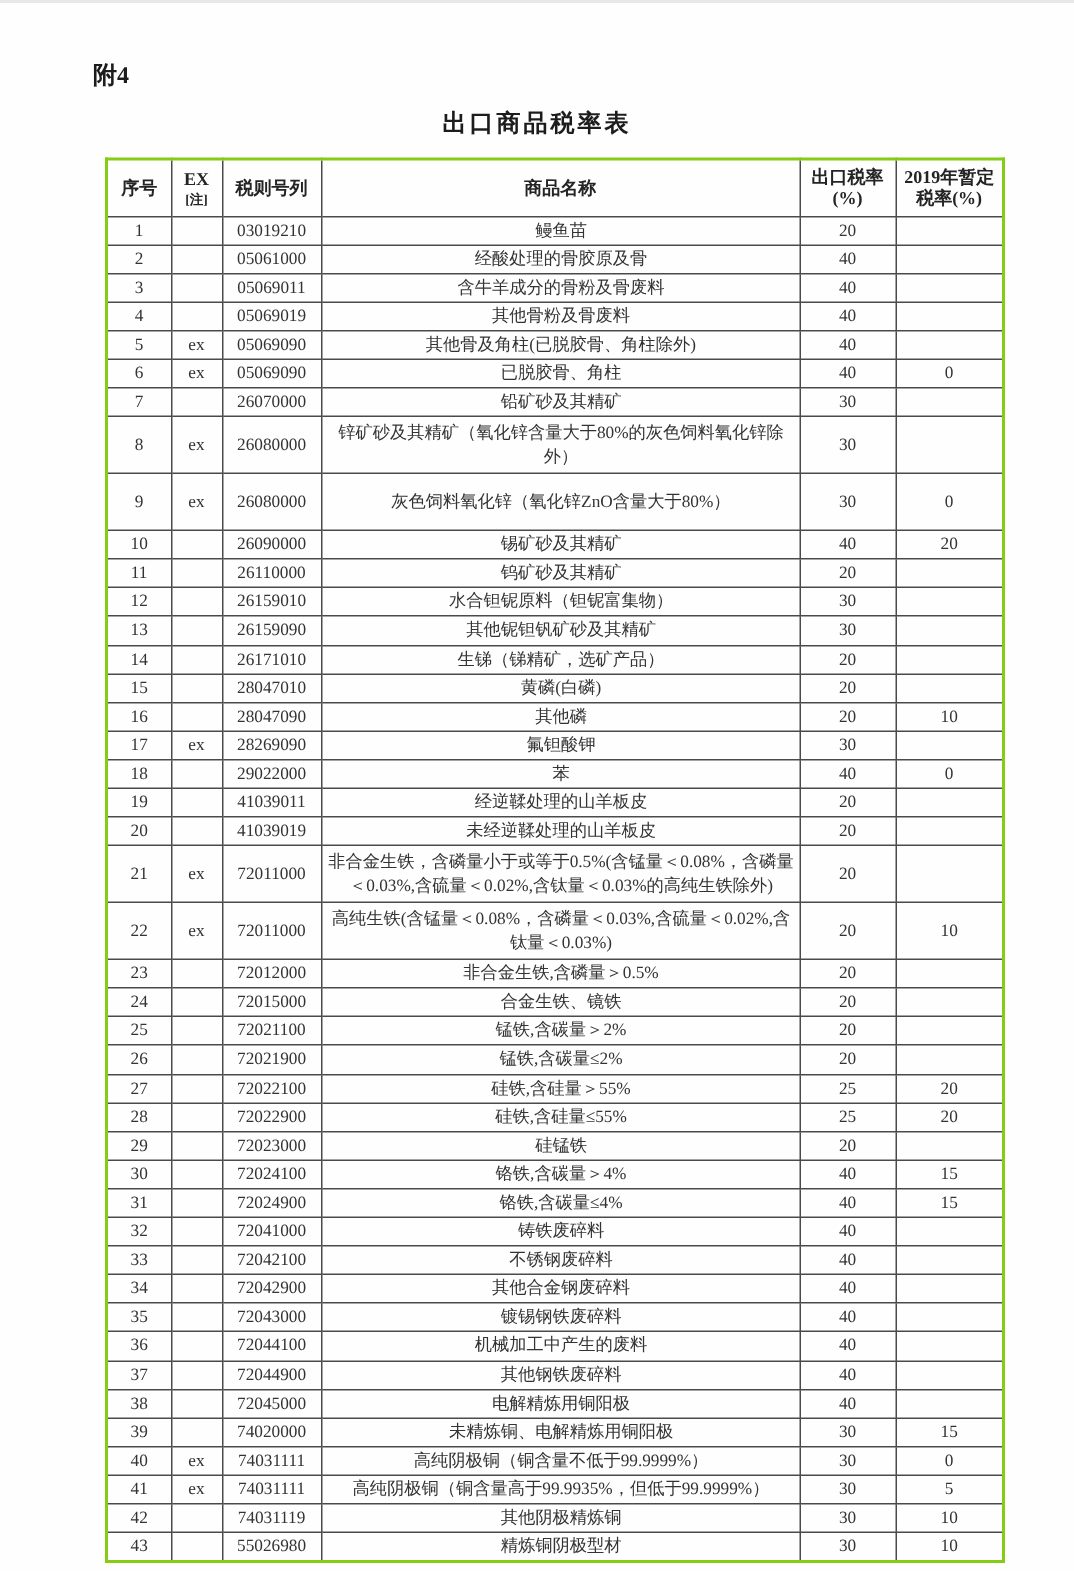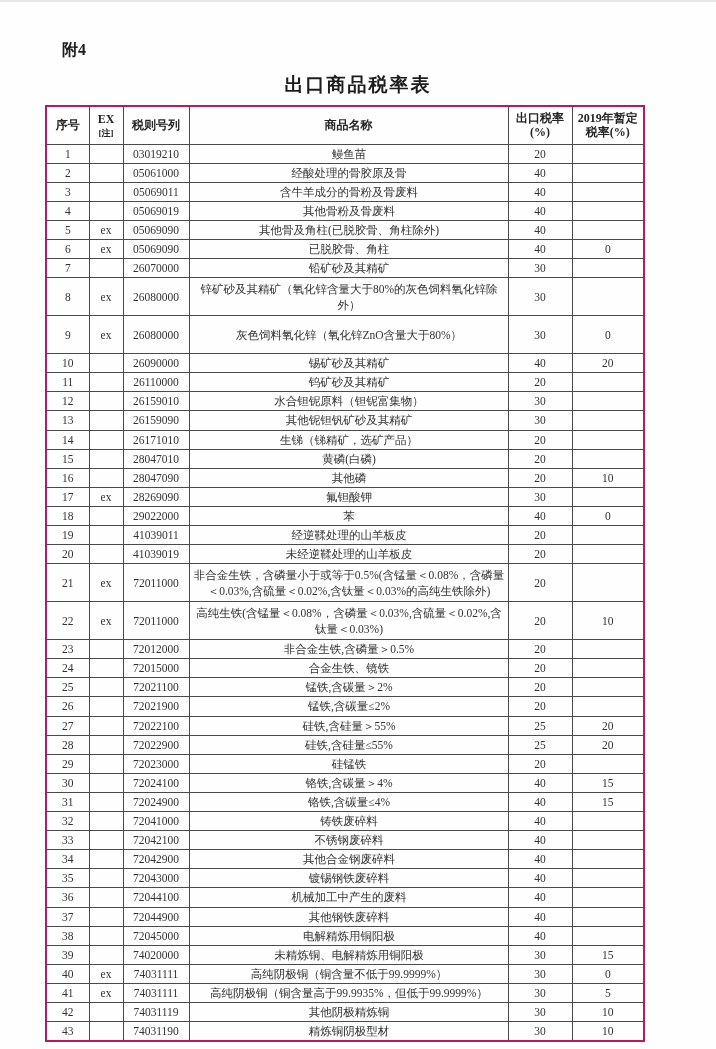--- a/index.html
+++ b/index.html
@@ -22,32 +22,32 @@
     position: absolute;
     left: 62px; top: 38px;
     font-size: 16px;
     font-weight: bold;
     color: #1c1c1c;
   }
   .doc-title {
     position: absolute;
     left: 0; right: 0; top: 70px;
     text-align: center;
-    font-size: 19px;
+    font-size: 16px;
     font-weight: bold;
     letter-spacing: 2px;
     color: #1c1c1c;
   }
   table.tax-table {
     position: absolute;
-    left: 45px; top: 103px;
+    left: 70px; top: 103px;
     width: 598px;
     border-collapse: collapse;
     table-layout: fixed;
-    border: 2px solid #be185d;
+    border: 2px solid #84cc16;
   }
   .tax-table th, .tax-table td {
     border: 1px solid #4a4a4a;
     vertical-align: middle;
     overflow: hidden;
   }
   .tax-table th {
     font-size: 12px;
     font-weight: bold;
     text-align: center;
@@ -445,21 +445,21 @@
           <td class="c-center">42</td>
           <td class="c-center"></td>
           <td class="c-center">74031119</td>
           <td class="c-name">其他阴极精炼铜</td>
           <td class="c-center">30</td>
           <td class="c-center">10</td>
         </tr>
         <tr>
           <td class="c-center">43</td>
           <td class="c-center"></td>
-          <td class="c-center">74031190</td>
+          <td class="c-center">55026980</td>
           <td class="c-name">精炼铜阴极型材</td>
           <td class="c-center">30</td>
           <td class="c-center">10</td>
         </tr>
       </tbody>
   </table>
 
 </div>
 
 </body></html>

